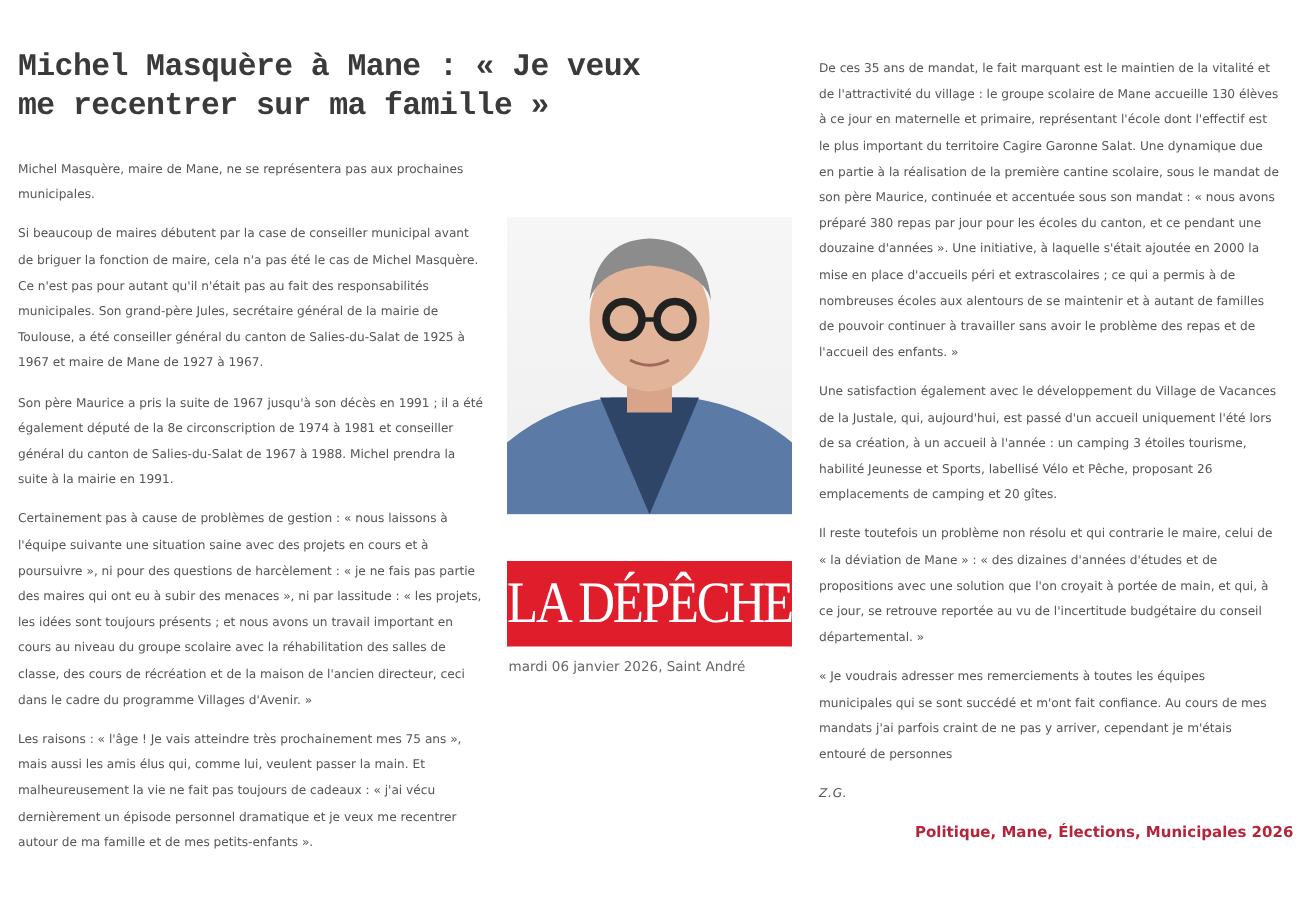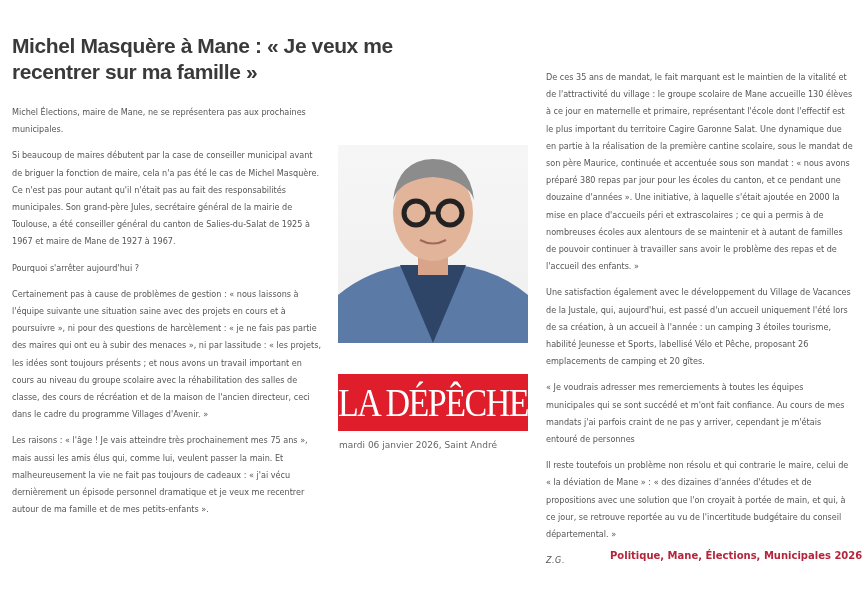--- a/index.html
+++ b/index.html
@@ -1,44 +1,44 @@
 <!DOCTYPE html>
 <html><head>
 <meta charset="utf-8">
 <style>
   html, body { margin: 0; padding: 0; background: #ffffff; }
   body { width: 867px; height: 612px; position: relative; overflow: hidden;
          font-family: "DejaVu Sans", sans-serif; color: #4a4a4a; }
   .title { position: absolute; left: 12px; top: 33px; width: 450px; margin: 0;
-           font-family: Liberation Sans, sans-serif; font-weight: bold; font-size: 21px;
+           font-family: Liberation Mono, monospace; font-weight: bold; font-size: 21px;
            line-height: 26px; color: #3a3a3a; letter-spacing: -0.4px; }
   .col { position: absolute; font-size: 8.1px; line-height: 17.2px; color: #555; }
   .col p { margin: 0 0 9px 0; }
   .left { left: 12px; top: 104px; width: 310px; }
-  .right { left: 546px; top: 37px; width: 307px; margin-top: 32px; }
+  .right { left: 546px; top: 37px; width: 307px; }
   .photo { position: absolute; left: 338px; top: 145px; width: 190px; height: 198px;
            background: linear-gradient(#f6f6f6, #efefef); overflow: hidden; }
   .logo { position: absolute; left: 338px; top: 374px; width: 190px; height: 57px;
           background: #e01e2b; display: flex; align-items: center; justify-content: center; }
   .logo span { font-family: "Liberation Serif", serif; color: #fff; font-size: 34px;
                letter-spacing: -1.5px; transform: scaleY(1.15); }
   .dateline { position: absolute; left: 339px; top: 440px; font-size: 9px; color: #666; }
   .tags { position: absolute; left: 610px; top: 550px; font-size: 10px; color: #b5253a;
           font-weight: bold; }
   .sig { letter-spacing: 0.5px; font-style: italic; }
 </style>
 </head>
 <body>
 
 <h1 class="title">Michel Masquère à Mane : « Je veux me recentrer sur ma famille »</h1>
 
 <div class="col left">
-  <p>Michel Élections, maire de Mane, ne se représentera pas aux prochaines municipales.</p>
+  <p>Michel Masquère, maire de Mane, ne se représentera pas aux prochaines municipales.</p>
   <p>Si beaucoup de maires débutent par la case de conseiller municipal avant de briguer la fonction de maire, cela n'a pas été le cas de Michel Masquère. Ce n'est pas pour autant qu'il n'était pas au fait des responsabilités municipales. Son grand-père Jules, secrétaire général de la mairie de Toulouse, a été conseiller général du canton de Salies-du-Salat de 1925 à 1967 et maire de Mane de 1927 à 1967.</p>
-  <p>Pourquoi s'arrêter aujourd'hui ?</p>
+  <p>Son père Maurice a pris la suite de 1967 jusqu'à son décès en 1991 ; il a été également député de la 8e circonscription de 1974 à 1981 et conseiller général du canton de Salies-du-Salat de 1967 à 1988. Michel prendra la suite à la mairie en 1991.</p>
   <p>Certainement pas à cause de problèmes de gestion : « nous laissons à l'équipe suivante une situation saine avec des projets en cours et à poursuivre », ni pour des questions de harcèlement : « je ne fais pas partie des maires qui ont eu à subir des menaces », ni par lassitude : « les projets, les idées sont toujours présents ; et nous avons un travail important en cours au niveau du groupe scolaire avec la réhabilitation des salles de classe, des cours de récréation et de la maison de l'ancien directeur, ceci dans le cadre du programme Villages d'Avenir. »</p>
   <p>Les raisons : « l'âge ! Je vais atteindre très prochainement mes 75 ans », mais aussi les amis élus qui, comme lui, veulent passer la main. Et malheureusement la vie ne fait pas toujours de cadeaux : « j'ai vécu dernièrement un épisode personnel dramatique et je veux me recentrer autour de ma famille et de mes petits-enfants ».</p>
 </div>
 
 <div class="photo">
   <svg width="190" height="198" viewBox="0 0 190 198">
     <path d="M0 198 L0 150 Q30 125 70 120 L120 120 Q160 125 190 150 L190 198 Z" fill="#5b7aa6"></path>
     <path d="M62 120 L95 198 L128 120 Z" fill="#2f4568"></path>
     <rect x="80" y="100" width="30" height="30" fill="#d9a58a"></rect>
     <ellipse cx="95" cy="68" rx="40" ry="48" fill="#e2b49a"></ellipse>
@@ -51,18 +51,18 @@
 </div>
 
 <div class="logo">
   <span>LA DÉPÊCHE</span>
 </div>
 <div class="dateline">mardi 06 janvier 2026, Saint André</div>
 
 <div class="col right">
   <p>De ces 35 ans de mandat, le fait marquant est le maintien de la vitalité et de l'attractivité du village : le groupe scolaire de Mane accueille 130 élèves à ce jour en maternelle et primaire, représentant l'école dont l'effectif est le plus important du territoire Cagire Garonne Salat. Une dynamique due en partie à la réalisation de la première cantine scolaire, sous le mandat de son père Maurice, continuée et accentuée sous son mandat : « nous avons préparé 380 repas par jour pour les écoles du canton, et ce pendant une douzaine d'années ». Une initiative, à laquelle s'était ajoutée en 2000 la mise en place d'accueils péri et extrascolaires ; ce qui a permis à de nombreuses écoles aux alentours de se maintenir et à autant de familles de pouvoir continuer à travailler sans avoir le problème des repas et de l'accueil des enfants. »</p>
   <p>Une satisfaction également avec le développement du Village de Vacances de la Justale, qui, aujourd'hui, est passé d'un accueil uniquement l'été lors de sa création, à un accueil à l'année : un camping 3 étoiles tourisme, habilité Jeunesse et Sports, labellisé Vélo et Pêche, proposant 26 emplacements de camping et 20 gîtes.</p>
+  <p>Il reste toutefois un problème non résolu et qui contrarie le maire, celui de « la déviation de Mane » : « des dizaines d'années d'études et de propositions avec une solution que l'on croyait à portée de main, et qui, à ce jour, se retrouve reportée au vu de l'incertitude budgétaire du conseil départemental. »</p>
   <p>« Je voudrais adresser mes remerciements à toutes les équipes municipales qui se sont succédé et m'ont fait confiance. Au cours de mes mandats j'ai parfois craint de ne pas y arriver, cependant je m'étais entouré de personnes</p>
-  <p>Il reste toutefois un problème non résolu et qui contrarie le maire, celui de « la déviation de Mane » : « des dizaines d'années d'études et de propositions avec une solution que l'on croyait à portée de main, et qui, à ce jour, se retrouve reportée au vu de l'incertitude budgétaire du conseil départemental. »</p>
   <p class="sig">Z.G.</p>
 </div>
 
 <div class="tags">Politique, Mane, Élections, Municipales 2026</div>
 
 </body></html>

